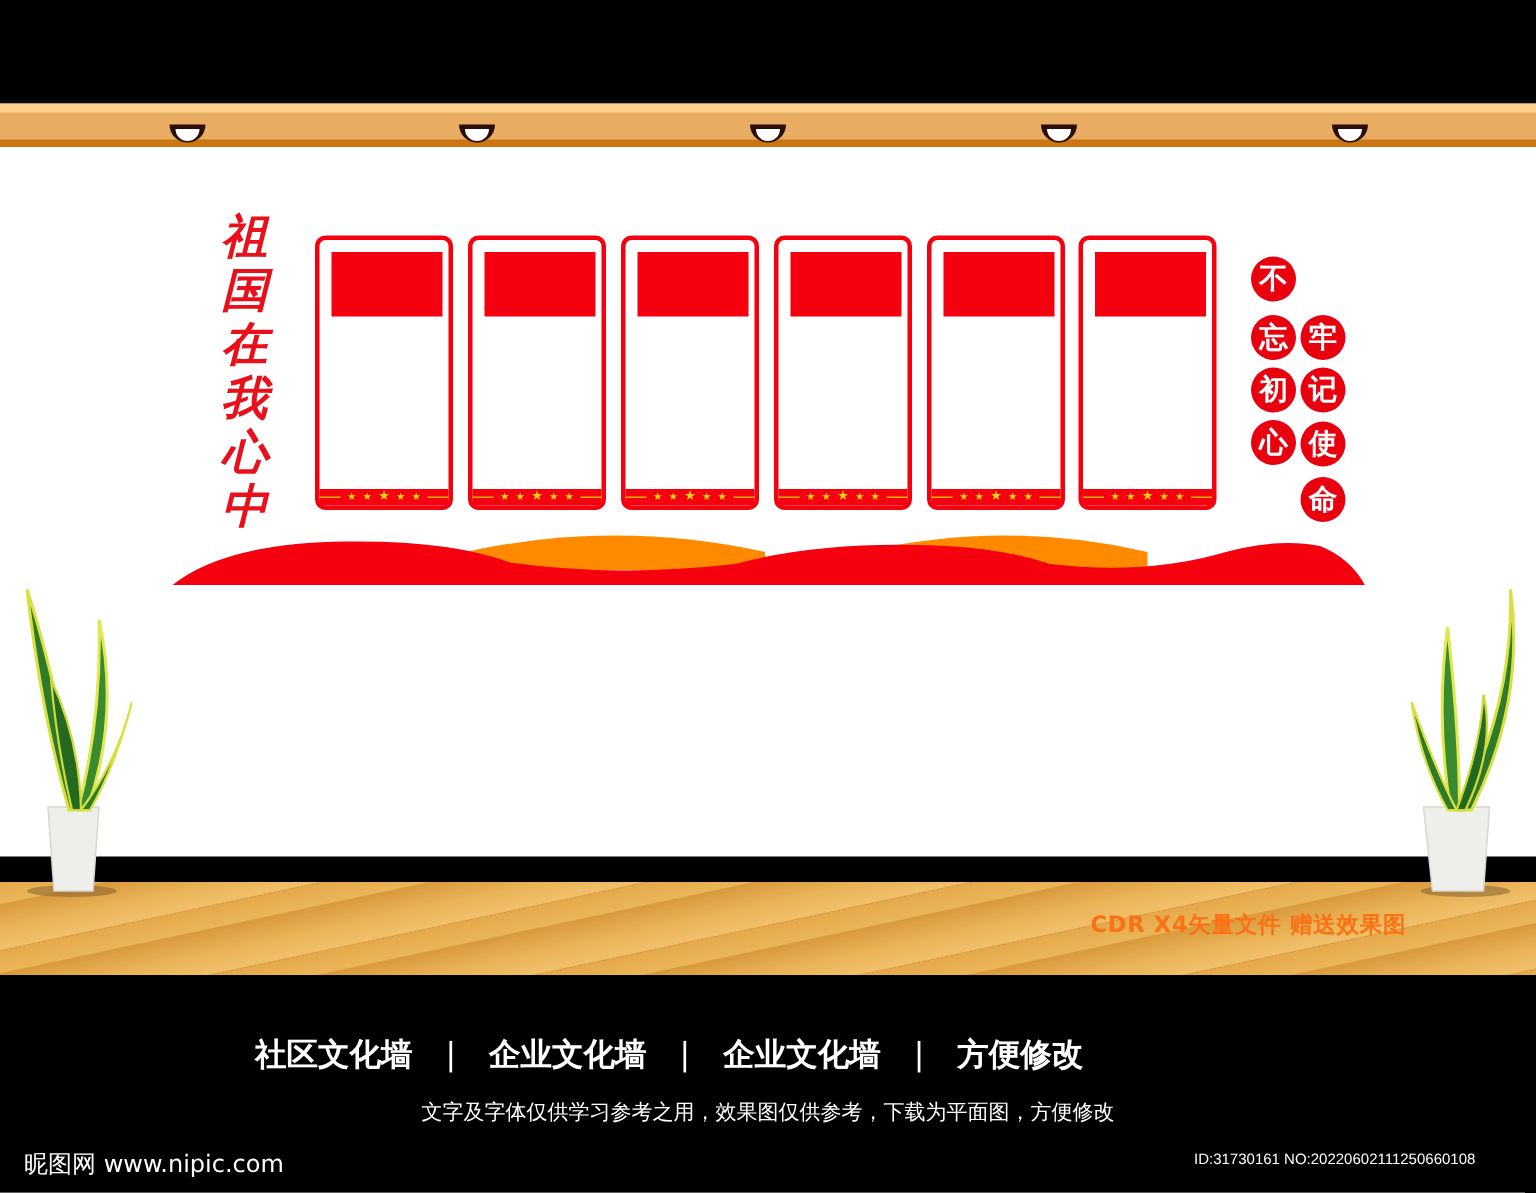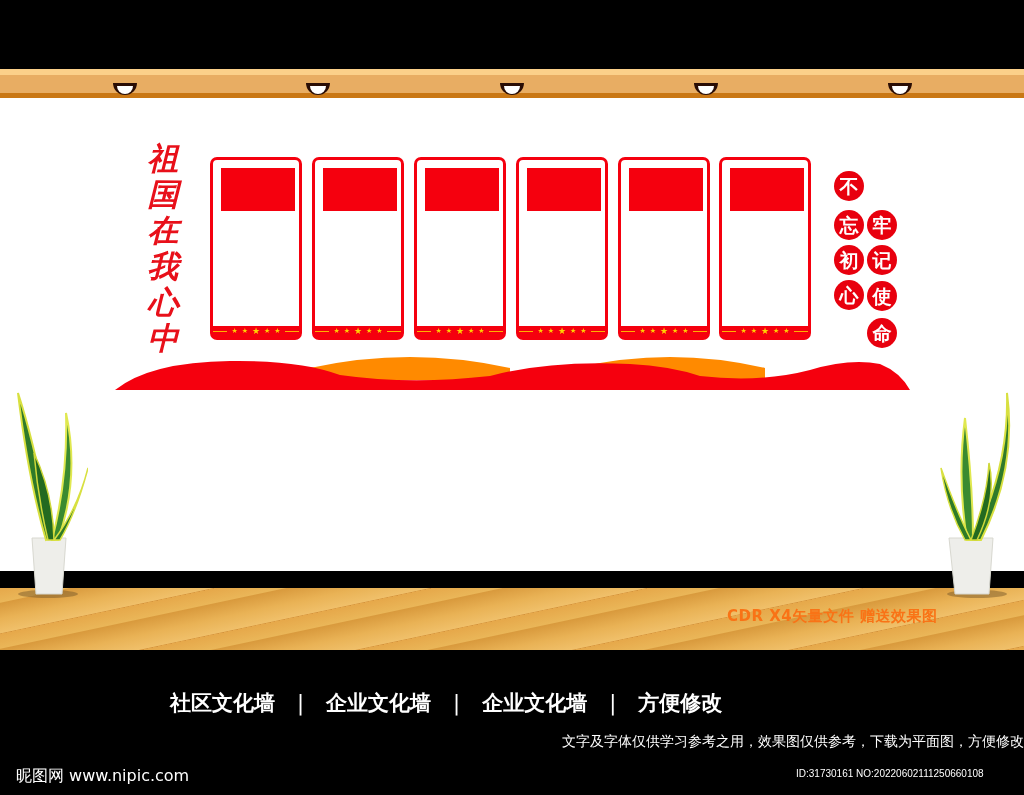--- a/index.html
+++ b/index.html
@@ -25,21 +25,21 @@
   .panel .footer .line{width:14px;height:1px;background:#ffb000;}
   .panel .footer .star{color:#ffd400;font-size:7px;line-height:7px;}
   .panel .footer .star.big{font-size:9px;}
   .circle{position:absolute;width:30px;height:30px;border-radius:50%;background:#e8000e;color:#fff;font-weight:bold;font-size:19px;line-height:30px;text-align:center;}
   #waves{left:110px;top:350px;width:805px;height:42px;}
 
   .plant{position:absolute;}
   .cdr{left:727px;top:607px;font-size:15px;font-weight:bold;color:#f97316;letter-spacing:0.5px;}
   .cats{left:170px;top:689px;display:flex;align-items:center;color:#fff;font-weight:bold;font-size:21px;}
   .cats .sep{margin:0 22px;font-weight:normal;}
-  .note{left:0;width:1024px;top:733px;text-align:right;color:#fff;font-size:14px;}
+  .note{left:0;width:1024px;top:733px;text-align:center;color:#fff;font-size:14px;}
   .brand{left:16px;top:766px;color:#fff;font-size:16px;font-weight:normal;}
   .idline{left:796px;top:768px;color:#fff;font-size:10px;font-family:"Liberation Sans",sans-serif;}
 </style>
 </head>
 <body>
 
 <div class="abs" id="top-black"></div>
 
 <div class="abs" id="trim">
   <div class="hl"></div>

